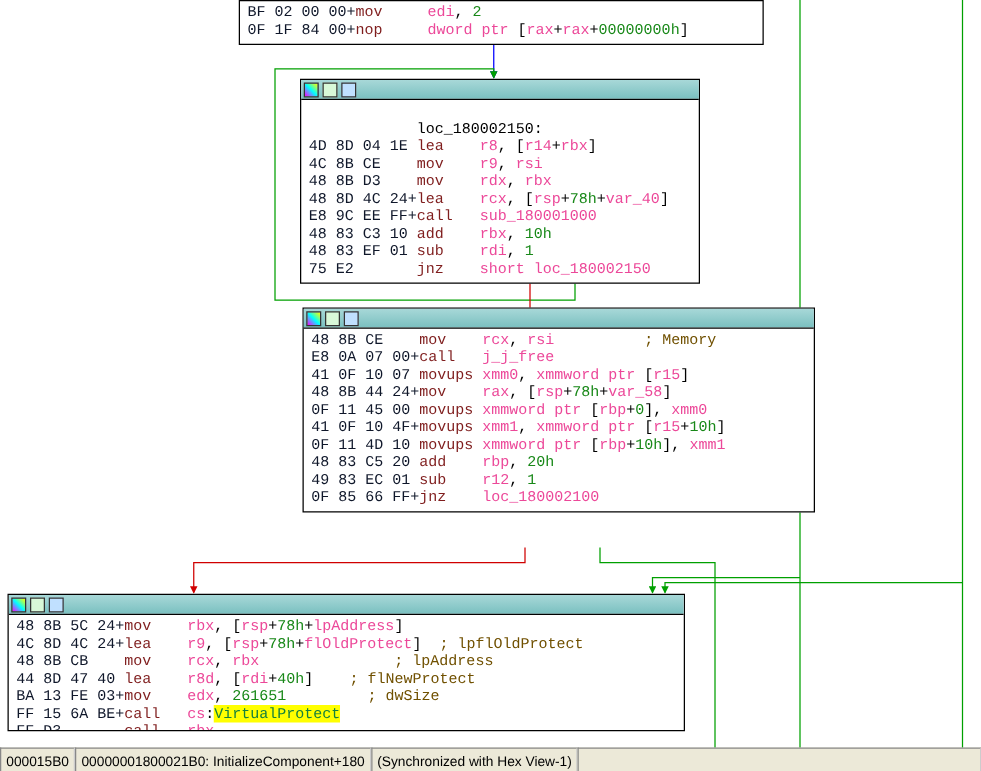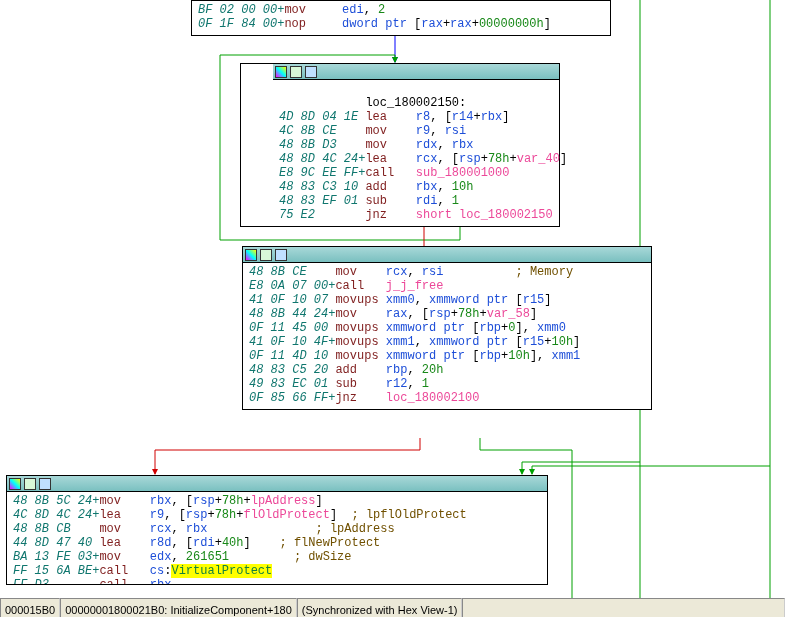--- a/index.html
+++ b/index.html
@@ -38,23 +38,23 @@
   }
   .ico-colors { background: linear-gradient(45deg,#f0f,#0ff,#ff0); }
   .ico-edit { background: #d8f8d8; }
   .ico-flag { background: #c0e0ff; }
   .code {
     padding: 2px 6px 4px 6px;
     line-height: 14px;
     white-space: pre;
     color: #000;
   }
-  .hex { color: #0f766e; font-style: italic; }
+  .hex { color: #0f172a; }
   .mnem { color: #7f1d1d; }
-  .reg { color: #1d4ed8; }
+  .reg { color: #ec4899; }
   .num { color: #188818; }
   .name { color: #ec4899; }
   .lbl { color: #000; }
   .cmt { color: #705000; }
   .hl { background: #ffff00; color: #15803d; }
   .statusbar {
     position: absolute;
     left: 0; bottom: 0; right: 0;
     height: 16px;
     background: #ece9d8;
@@ -114,21 +114,21 @@
 
     <polyline points="640,462 522,462 522,474" fill="none" stroke="#00a000" stroke-width="1" marker-end="url(#arr-green)"></polyline>
     <polyline points="770,466 532,466 532,474" fill="none" stroke="#00a000" stroke-width="1" marker-end="url(#arr-green)"></polyline>
   </svg>
 
   <div class="node" style="left:191px; top:0px; width:420px;">
     <div class="code" id="code-top"><span class="hex">BF 02 00 00+</span><span class="mnem">mov</span>     <span class="reg">edi</span>, <span class="num">2</span>
 <span class="hex">0F 1F 84 00+</span><span class="mnem">nop</span>     <span class="reg">dword ptr </span>[<span class="reg">rax</span>+<span class="reg">rax</span>+<span class="num">00000000h</span>]</div>
   </div>
 
-  <div class="node" style="left:240px; top:63px; width:320px;padding-left:32px;">
+  <div class="node" style="left:240px; top:63px; width:320px;">
     <div class="titlebar">
       <span class="ico ico-colors"></span>
       <span class="ico ico-edit"></span>
       <span class="ico ico-flag"></span>
     </div>
     <div class="code" id="code-loop">
             <span class="lbl">loc_180002150:</span>
 <span class="hex">4D 8D 04 1E </span><span class="mnem">lea</span>    <span class="reg">r8</span>, [<span class="reg">r14</span>+<span class="reg">rbx</span>]
 <span class="hex">4C 8B CE    </span><span class="mnem">mov</span>    <span class="reg">r9</span>, <span class="reg">rsi</span>
 <span class="hex">48 8B D3    </span><span class="mnem">mov</span>    <span class="reg">rdx</span>, <span class="reg">rbx</span>

